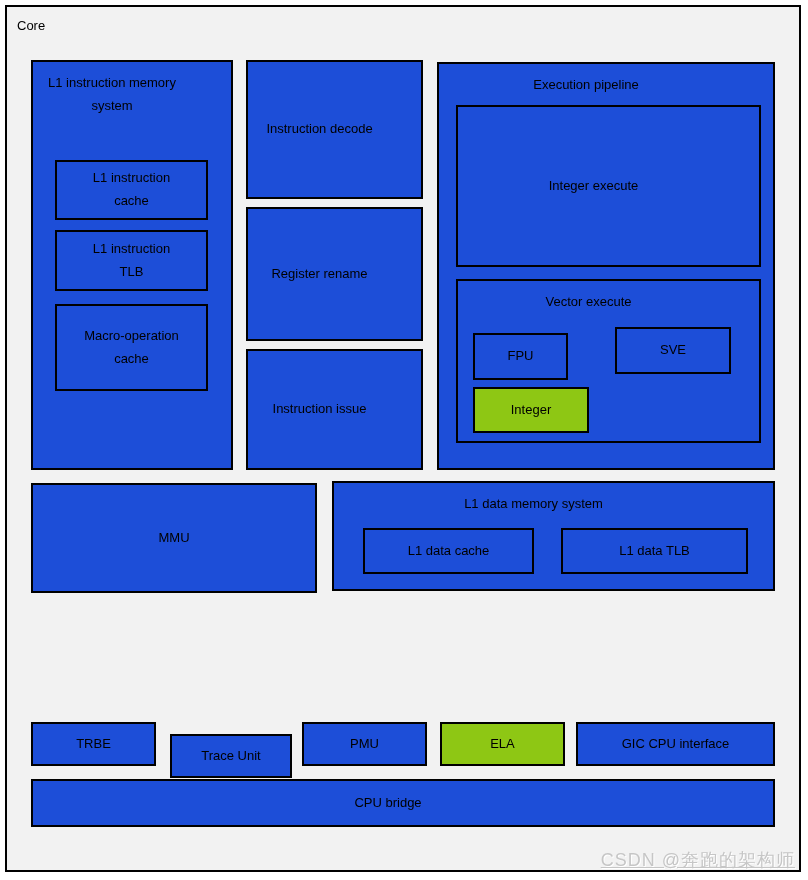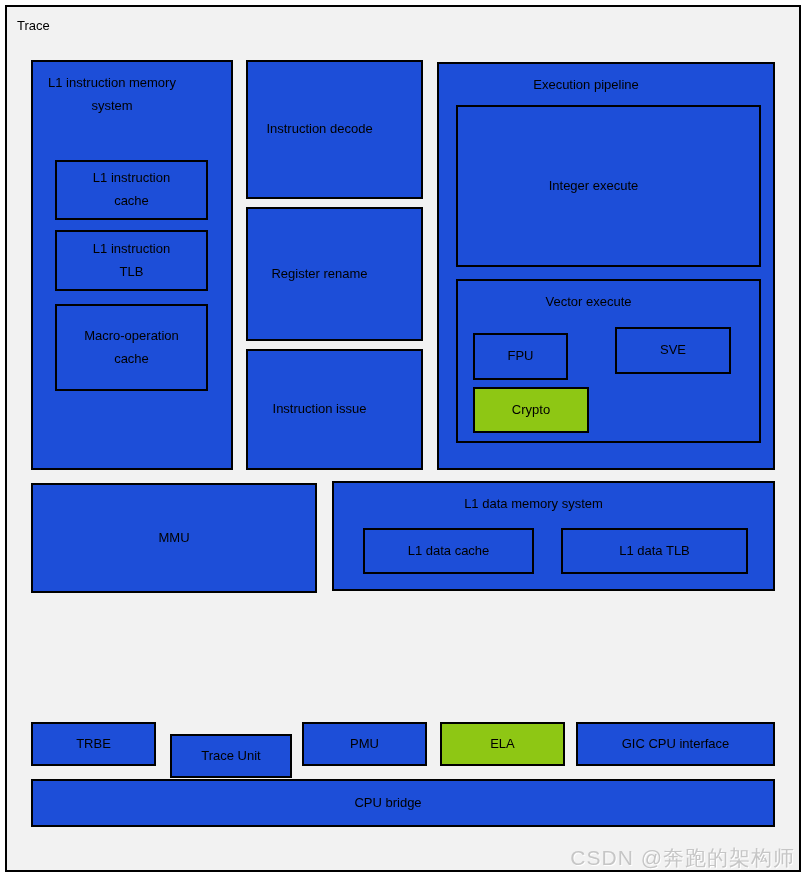--- a/index.html
+++ b/index.html
@@ -58,34 +58,35 @@
   .nudge   { padding-right: 30px; }
   .nudge-t { padding-right: 40px; }
 
   .w100 { display: inline-block; max-width: 100px; }
   .w110 { display: inline-block; max-width: 112px; }
   .w158 { display: inline-block; max-width: 158px; }
 
   .watermark {
     position: absolute;
     right: 13px; bottom: 8px;
-    font-size: 21px;
+    font-size: 18px;
     color: #c6c6c6;
     text-shadow: 1px 1px 0 #ffffff;
     letter-spacing: 1px;
     white-space: nowrap;
+    text-decoration: underline;
   }
 </style>
 </head>
 <body>
 
 <div class="canvas">
 
   <div class="core">
-    <span class="core-label">Trace</span>
+    <span class="core-label">Core</span>
 
     <div class="box titled" style="left:24px; top:53px; width:202px; height:410px;">
       <span class="box-title nudge-t"><span class="w158">L1 instruction memory system</span></span>
 
       <div class="box center" style="left:22px; top:98px; width:153px; height:60px;">
         <span class="w100">L1 instruction cache</span>
       </div>
 
       <div class="box center" style="left:22px; top:168px; width:153px; height:61px;">
         <span class="w100">L1 instruction TLB</span>
@@ -120,21 +121,21 @@
 
         <div class="box center" style="left:15px; top:52px; width:95px; height:47px;">
           <span>FPU</span>
         </div>
 
         <div class="box center" style="left:157px; top:46px; width:116px; height:47px;">
           <span>SVE</span>
         </div>
 
         <div class="box center green" style="left:15px; top:106px; width:116px; height:46px;">
-          <span>Crypto</span>
+          <span>Integer</span>
         </div>
       </div>
     </div>
 
     <div class="box center" style="left:24px; top:476px; width:286px; height:110px;">
       <span>MMU</span>
     </div>
 
     <div class="box titled" style="left:325px; top:474px; width:443px; height:110px;">
       <span class="box-title nudge-t">L1 data memory system</span>

